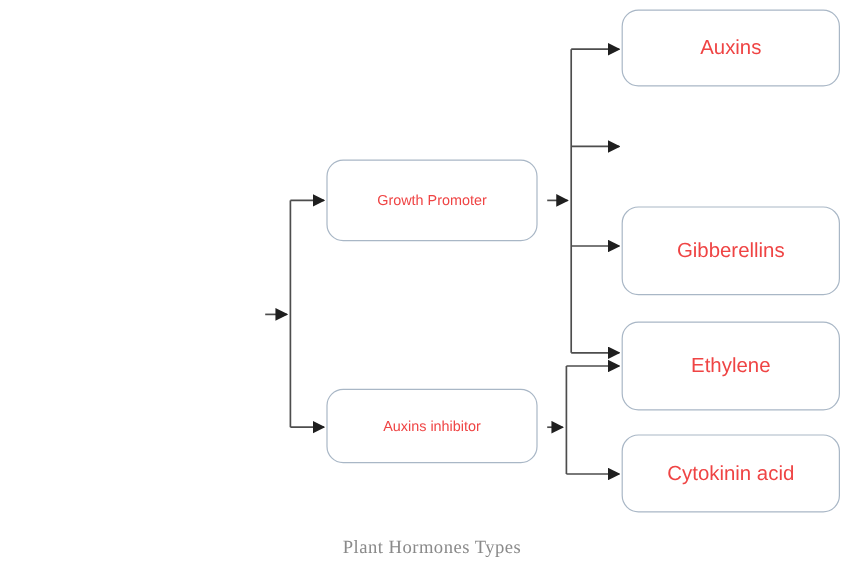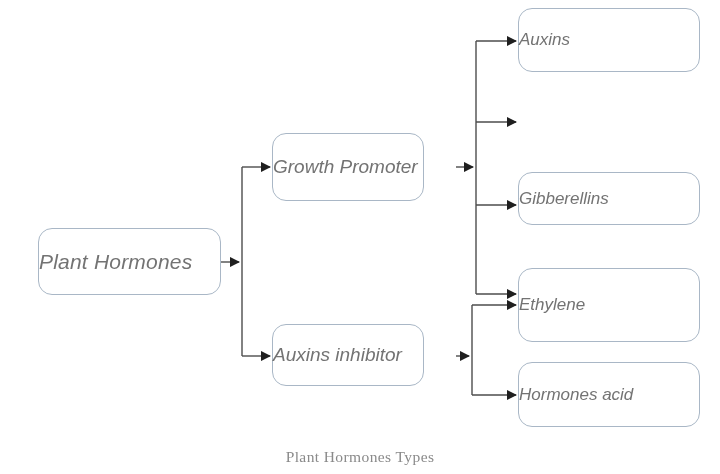--- a/index.html
+++ b/index.html
@@ -21,43 +21,42 @@
     width: 720px; height: 474px;
   }
   .node {
     position: absolute;
     box-sizing: border-box;
     background: #ffffff;
     border: 1.6px solid #a9b7c6;
     border-radius: 14px;
     display: flex;
     align-items: center;
-    justify-content: flex-start;
-    color: #737373;
+    justify-content: center;
+    color: #ef4444;
     text-align: center;
-    font-style: italic;
   }
   .node-root {
     left: 38px; top: 228px; width: 183px; height: 67px;
     font-size: 21px;
     letter-spacing: 0.2px;
   }
   .node-branch {
-    left: 272px; width: 152px;
-    font-size: 19px;
+    left: 272px; width: 176px;
+    font-size: 12px;
   }
   .node-branch.promoter { top: 133px; height: 68px; }
   .node-branch.inhibitor { top: 324px; height: 62px; }
   .node-leaf {
     left: 518px; width: 182px;
     font-size: 17px;
   }
   .node-leaf.auxins       { top: 8px;   height: 64px; }
   .node-leaf.cytokinin    { top: 90px;  height: 64px; }
-  .node-leaf.gibberellins { top: 172px; height: 53px; }
+  .node-leaf.gibberellins { top: 172px; height: 74px; }
   .node-leaf.ethylene     { top: 268px; height: 74px; }
   .node-leaf.abscisic     { top: 362px; height: 65px; }
   .caption {
     position: absolute;
     left: 0; right: 0;
     top: 448px;
     text-align: center;
     font-family: "Liberation Serif", "DejaVu Serif", serif;
     font-size: 15.5px;
     color: #8a8a8a;
@@ -98,23 +97,20 @@
     <line x1="476" y1="294" x2="516" y2="294" marker-end="url(#arrow)"></line>
 
     <line x1="456" y1="356" x2="469" y2="356" marker-end="url(#arrow)"></line>
 
     <line x1="472" y1="305" x2="472" y2="395"></line>
 
     <line x1="472" y1="305" x2="516" y2="305" marker-end="url(#arrow)"></line>
     <line x1="472" y1="395" x2="516" y2="395" marker-end="url(#arrow)"></line>
   </svg>
 
-  <div class="node node-root">
-    <span>Plant Hormones</span>
-  </div>
 
   <div class="node node-branch promoter">
     <span>Growth Promoter</span>
   </div>
 
   <div class="node node-branch inhibitor">
     <span>Auxins inhibitor</span>
   </div>
 
   <div class="node node-leaf auxins">
@@ -124,18 +120,18 @@
 
   <div class="node node-leaf gibberellins">
     <span>Gibberellins</span>
   </div>
 
   <div class="node node-leaf ethylene">
     <span>Ethylene</span>
   </div>
 
   <div class="node node-leaf abscisic">
-    <span>Hormones acid</span>
+    <span>Cytokinin acid</span>
   </div>
 
   <div class="caption">Plant Hormones Types</div>
 
 </div>
 
 </body></html>

